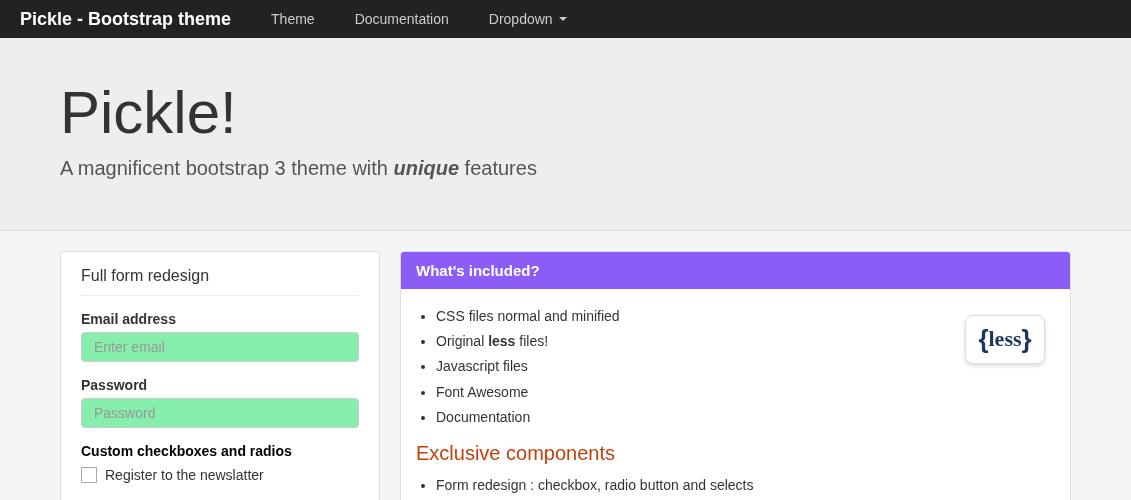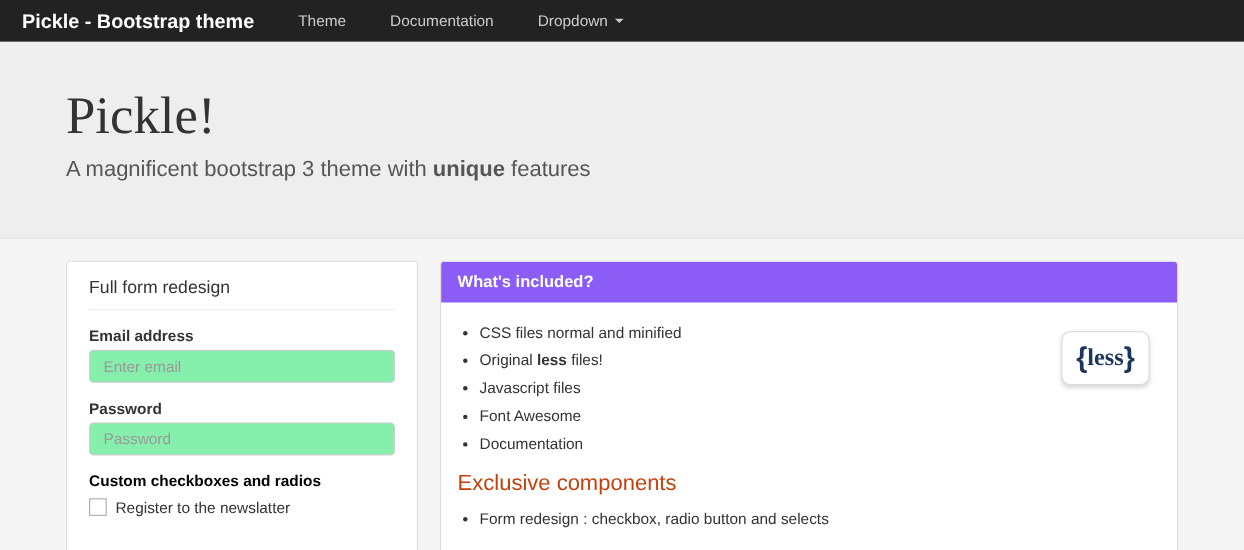--- a/index.html
+++ b/index.html
@@ -41,31 +41,30 @@
       vertical-align: middle;
     }
 
     
     .jumbotron {
       background-color: #eee;
       padding: 40px 60px 50px;
       border-bottom: 1px solid #ddd;
     }
     .jumbotron h1 {
-      font-size: 48px;
+      font-size: 60px;
       font-weight: 300;
       color: #333;
       margin-bottom: 10px;
-      font-family: Liberation Serif, serif;
     }
     .jumbotron p {
       font-size: 20px;
       color: #555;
     }
-    .jumbotron p strong { font-weight: bold; }
+    .jumbotron p strong { font-weight: bold; font-style: italic; }
 
     
     .main-content {
       padding: 20px 60px;
       display: flex;
       gap: 20px;
       background: #f5f5f5;
       min-height: 300px;
     }
 

